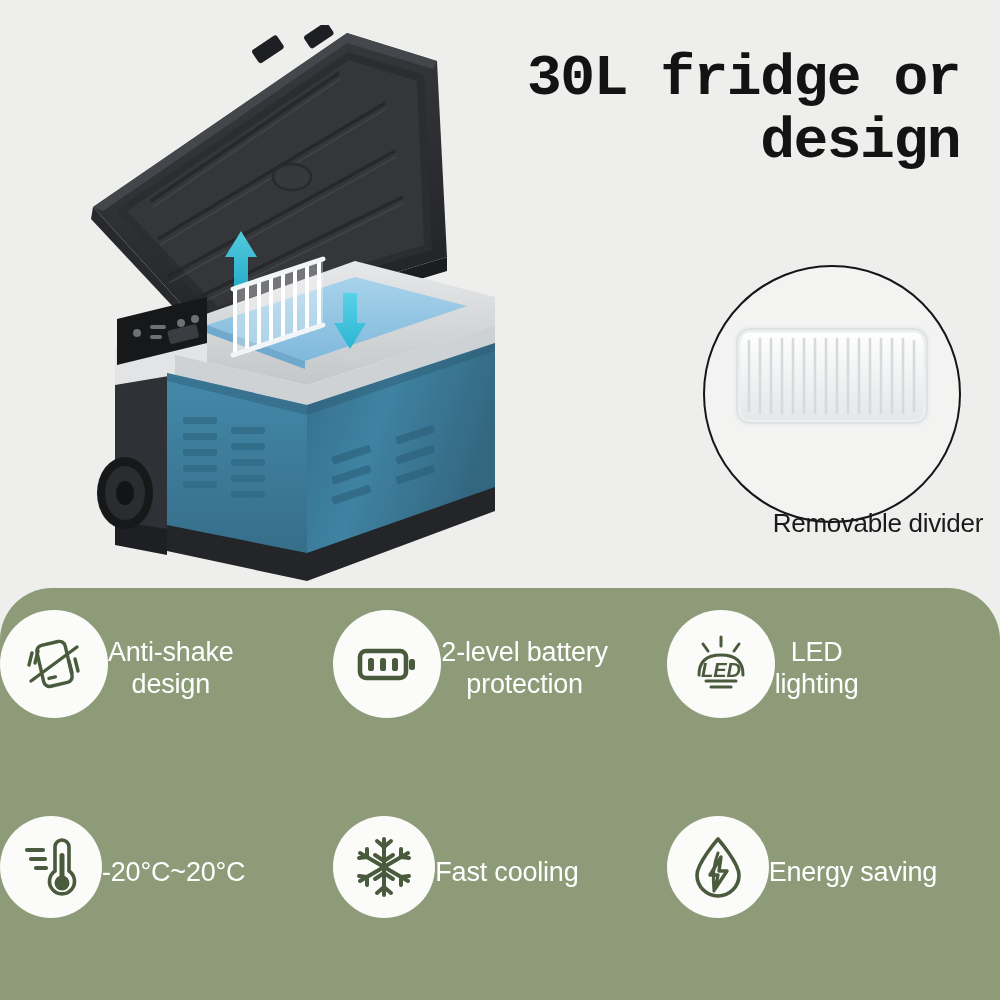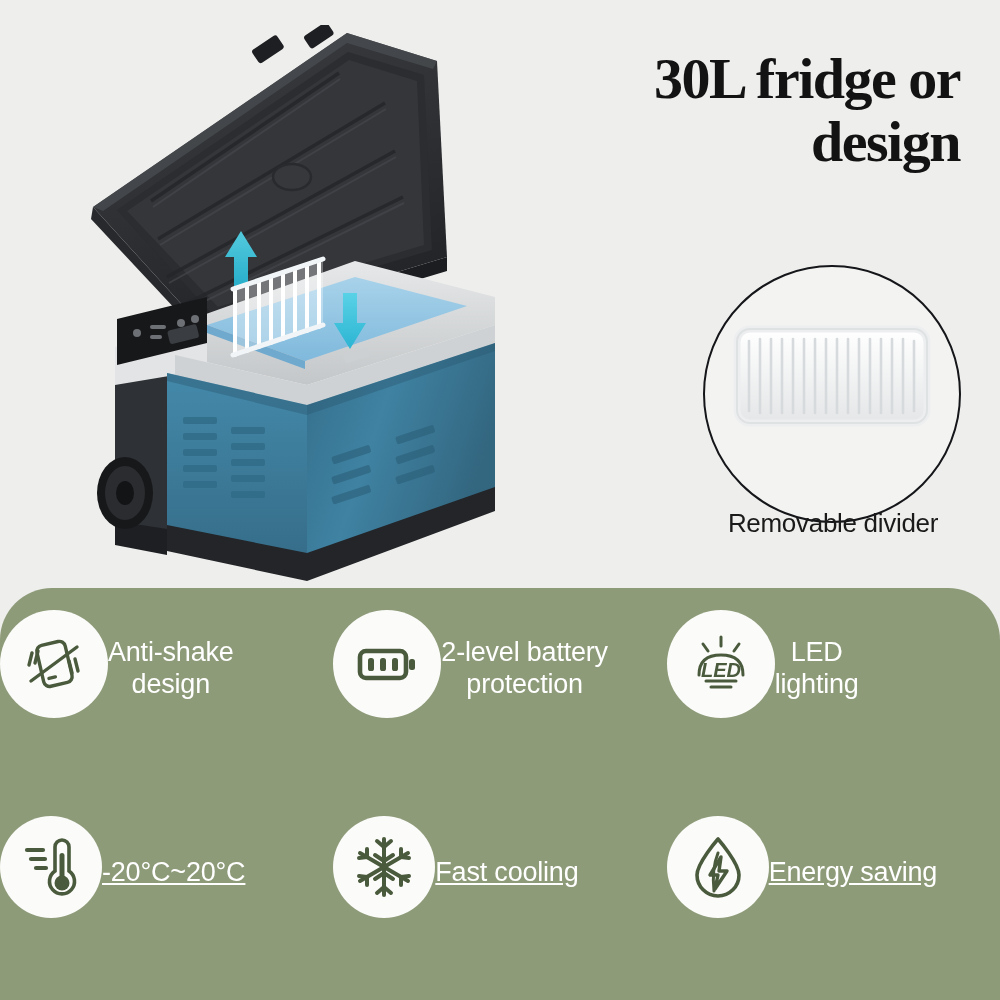--- a/index.html
+++ b/index.html
@@ -12,21 +12,21 @@
     overflow:hidden;
   }
   
   #hero{
     position:absolute; left:0; top:0; width:1000px; height:590px;
     background:#eeeeec;
   }
   #headline{
     position:absolute; right:40px; top:48px; width:470px;
     text-align:right;
-    font-family:Liberation Serif, serif;
+    font-family:Liberation Mono, monospace;
     font-weight:bold;
     font-size:58px;
     line-height:1.08;
     letter-spacing:-1.5px;
     color:#131313;
   }
   #headline .l2{ display:block; }
 
   
   #divider-callout{
@@ -34,21 +34,21 @@
   }
   #divider-circle{
     position:absolute; left:0; top:0; width:258px; height:258px;
     border-radius:50%;
     border:2.5px solid #15161a;
     background:#f3f3f1;
     overflow:hidden;
   }
   #divider-caption{
     position:absolute; left:-20px; top:243px; width:300px;
-    text-align:center;
+    text-align:right;
     font-size:26px;
     color:#1a1a1a;
     letter-spacing:-0.3px;
   }
 
   
   #features{
     position:absolute; left:0; top:588px; width:1000px; height:412px;
     background:#8d9b79;
     border-top-left-radius:52px;
@@ -72,21 +72,21 @@
   #row2 .feat-icon{ width:102px; height:102px; }
   .feat-label{
     margin-top:9px;
     color:#ffffff;
     font-size:27px;
     line-height:1.18;
     text-align:center;
     letter-spacing:-0.2px;
     white-space:pre-line;
   }
-  #row2 .feat-label{ margin-top:11px;text-decoration:underline; }
+  #row2 .feat-label{ margin-top:11px; }
 </style>
 </head>
 <body>
 
 <div id="hero">
 
   <svg width="520" height="560" viewBox="0 0 520 560" style="position:absolute;left:55px;top:25px;">
     <defs>
       <linearGradient id="lidG" x1="0" y1="0" x2="0.4" y2="1">
         <stop offset="0" stop-color="#3b3d41"></stop>

